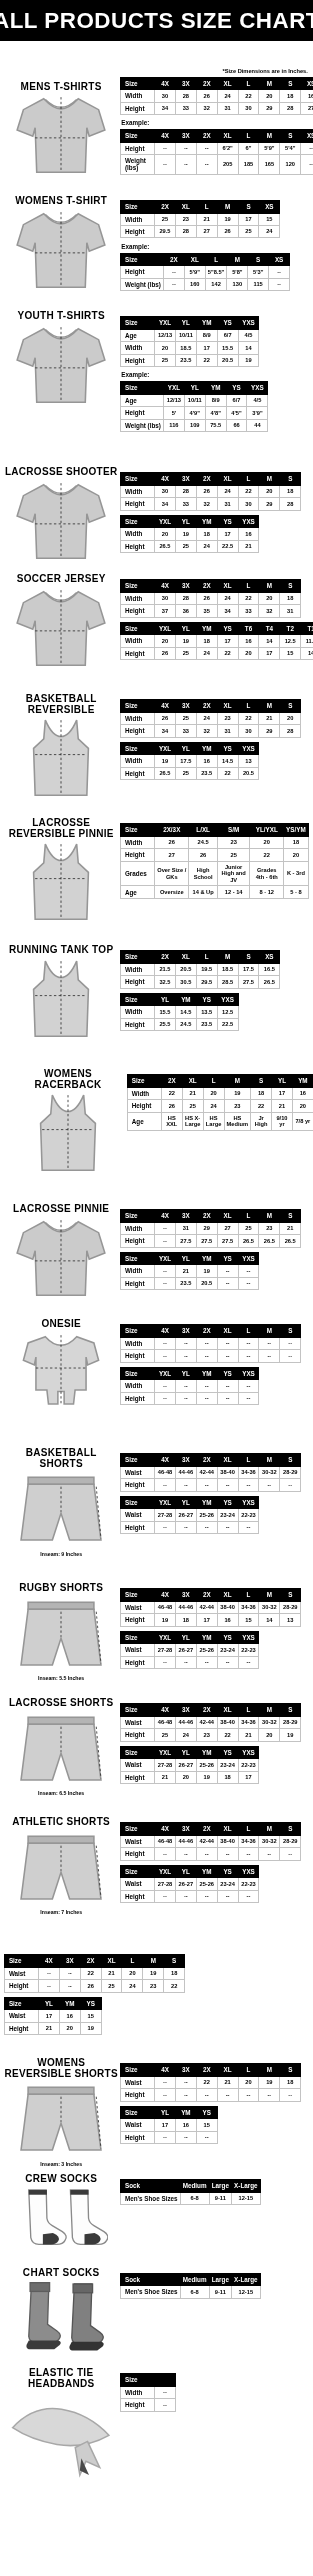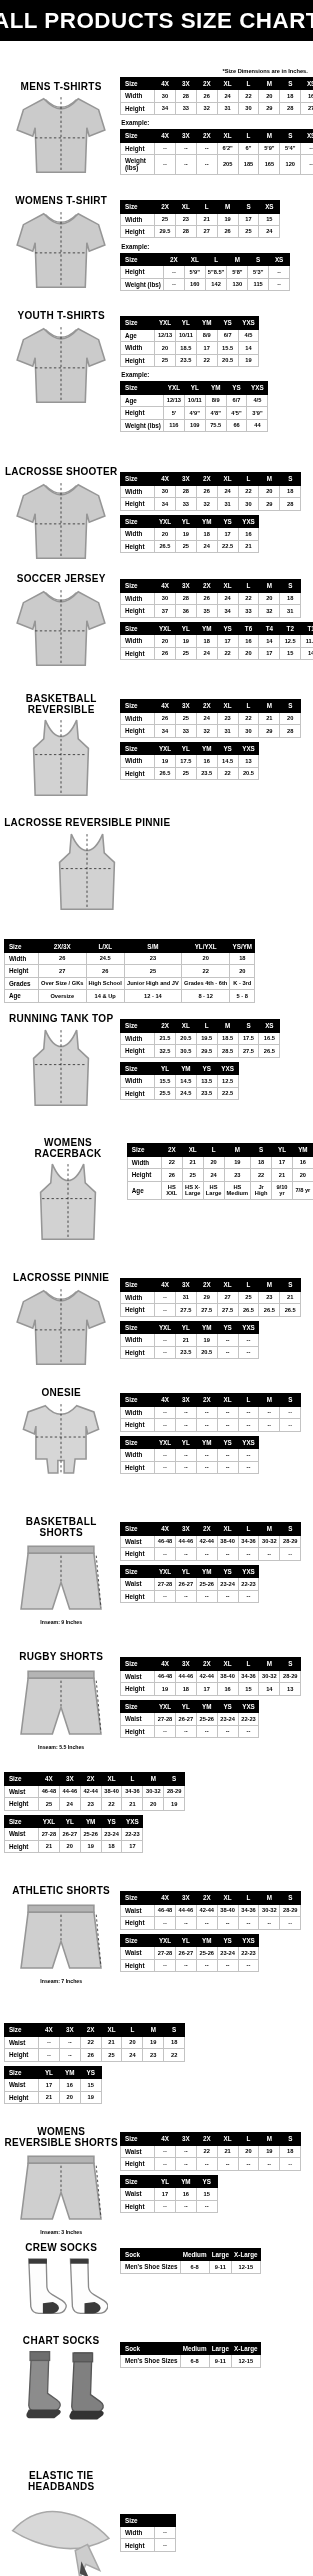--- a/index.html
+++ b/index.html
@@ -30,34 +30,34 @@
   .sec-crew-socks th,.sec-crew-socks td,.sec-soccer-socks th,.sec-soccer-socks td{min-width:41px;}
   .sec-crew-socks td.rowlabel,.sec-soccer-socks td.rowlabel{font-size:5.7px;min-width:33px;}
   .sec-elastic-tie-headbands th,.sec-elastic-tie-headbands td{min-width:32px;}
   
   .sec-mens-t-shirts{min-height:140px;align-items:flex-end;}
   .sec-womens-t-shirt{min-height:125px;align-items:center;}
   .sec-youth-t-shirts{min-height:156px;}
   .sec-lacrosse-shooter{min-height:107px;}
   .sec-soccer-jersey{min-height:120px;}
   .sec-basketball-reversible{min-height:124px;}
-  .sec-lacrosse-reversible-pinnie{min-height:127px;flex-direction:column;}
+  .sec-lacrosse-reversible-pinnie{min-height:127px;}
   .sec-running-tank-top{min-height:124px;}
   .sec-womens-racerback{min-height:135px;padding-left:11px;}
   .sec-lacrosse-jersey{min-height:115px;}
   .sec-onesie{min-height:129px;}
   .sec-basketball-shorts{min-height:135px;}
   .sec-rugby-shorts{min-height:115px;}
   .sec-lacrosse-shorts{min-height:119px;}
   .sec-athletic-shorts{min-height:132px;}
   .sec-womens-sports-short{min-height:109px;}
   .sec-womens-reversible-shorts{min-height:111px;}
   .sec-crew-socks{min-height:93px;}
   .sec-soccer-socks{min-height:93px;}
-  .sec-elastic-tie-headbands{min-height:198px;align-items:center;}
+  .sec-elastic-tie-headbands{min-height:198px;}
   .sec-elastic-tie-headbands .sec-figure svg{width:107px;}
 </style>
 </head>
 <body>
 
 <header class="page-header">
   <h1>ALL PRODUCTS SIZE CHART</h1>
 </header>
 
 <main>
@@ -1098,20 +1098,32 @@
               <td>--</td>
               <td>--</td>
               <td>--</td>
               <td>--</td>
             </tr>
           </tbody>
         </table>
       </div>
     </section>
     <section class="sec-lacrosse-shorts">
+      <div class="sec-left">
+        <h2 class="sec-heading">LACROSSE SHORTS</h2>
+        <div class="sec-figure">
+          <svg viewBox="0 0 120 100">
+            <rect x="18" y="8" width="84" height="9" fill="#b4b4b4" stroke="#969696" stroke-width="2"></rect>
+            <path d="M18 17 L9 88 L49 88 L60 54 L71 88 L111 88 L102 17 Z" fill="#cfcfcf" stroke="#969696" stroke-width="2"></path>
+            <line x1="60" y1="20" x2="60" y2="52" stroke="#222" stroke-width="1" stroke-dasharray="3 3"></line>
+            <line x1="105" y1="20" x2="111" y2="86" stroke="#222" stroke-width="1" stroke-dasharray="3 3"></line>
+          </svg>
+        </div>
+        <div class="sec-caption">Inseam: 6.5 Inches</div>
+      </div>
       <div class="sec-right">
         <table class="size-table">
           <thead>
             <tr>
               <th class="rowlabel">Size</th>
               <th>4X</th>
               <th>3X</th>
               <th>2X</th>
               <th>XL</th>
               <th>L</th>

